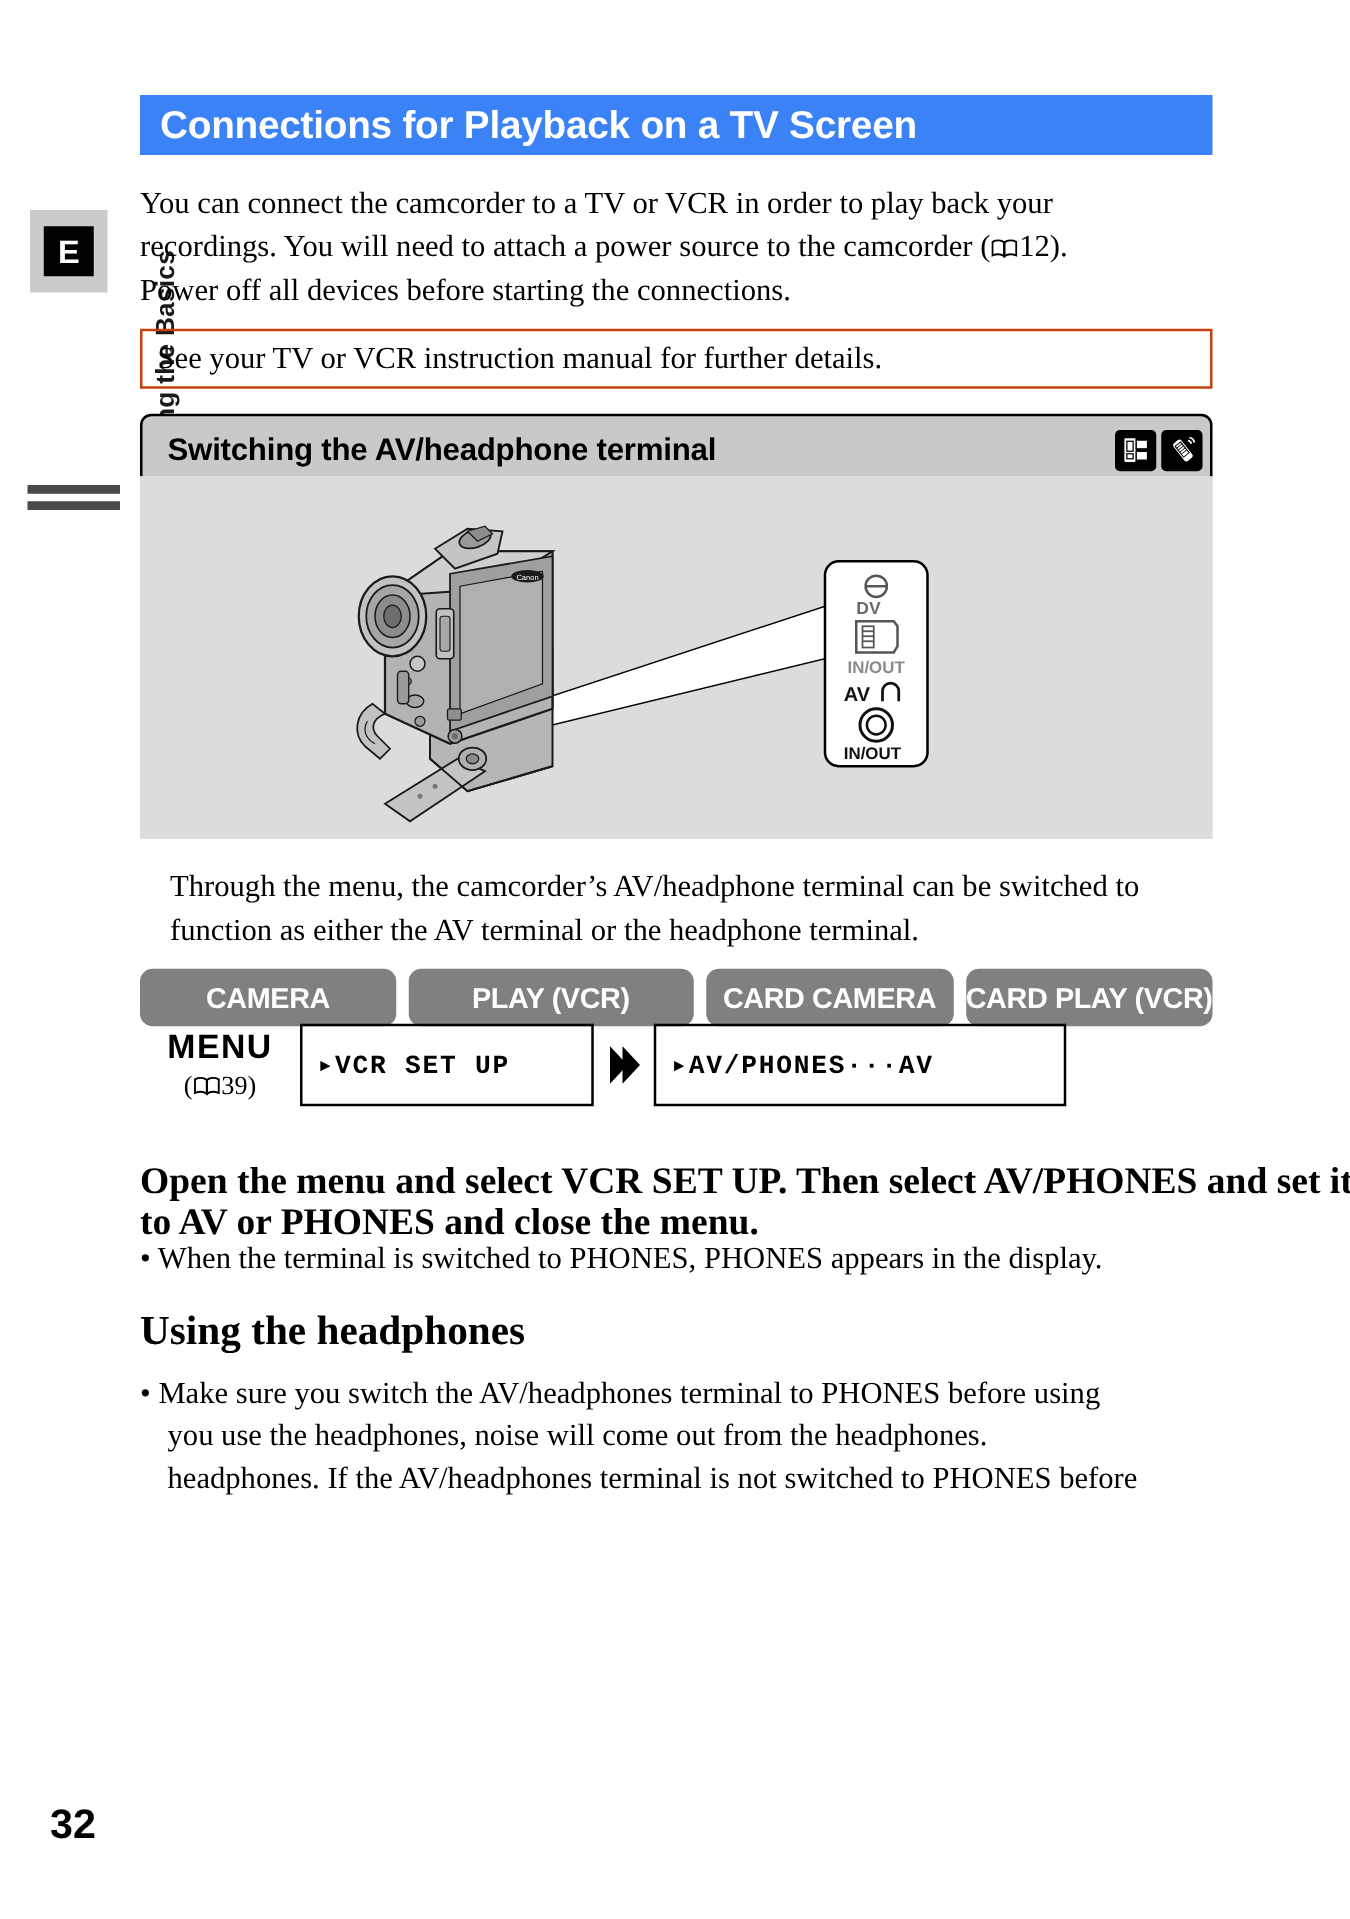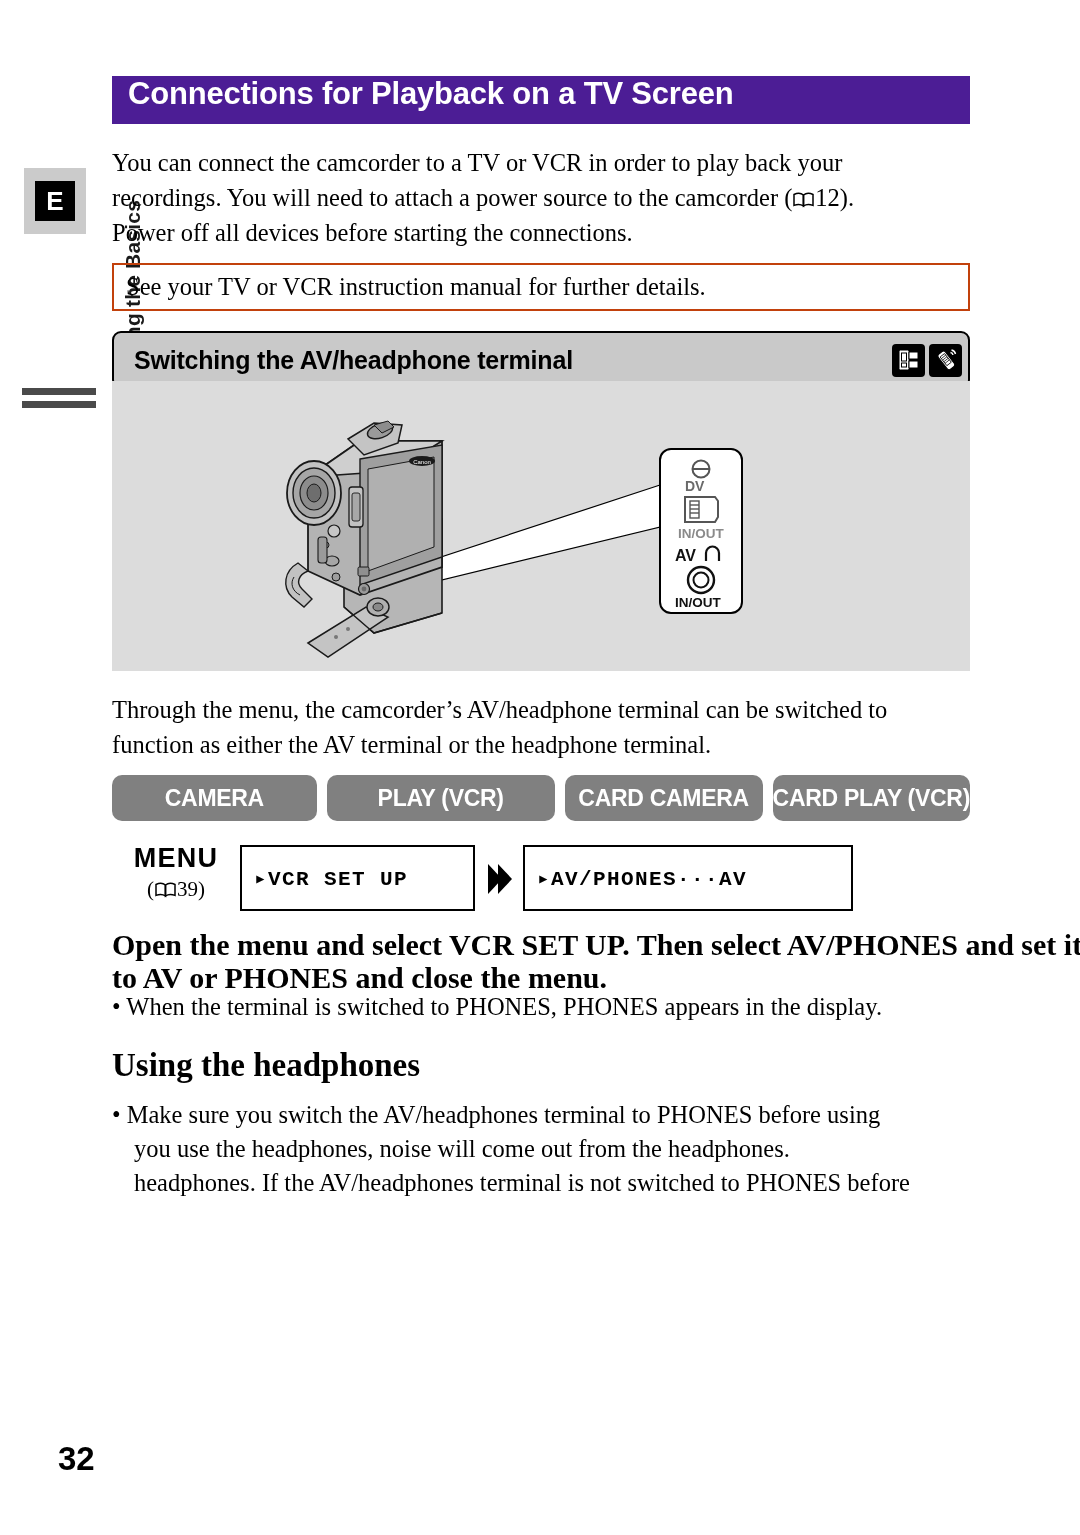--- a/index.html
+++ b/index.html
@@ -88,23 +88,23 @@
   
   .col {
     position: absolute;
     left: 112px;
     width: 858px;
   }
 
   #title-bar {
     top: 76px;
     height: 48px;
-    background: #4c1d95;
-    display: flex;
-    align-items: flex-start;
+    background: #3b82f6;
+    display: flex;
+    align-items: center;
     padding-left: 16px;
     box-sizing: border-box;
   }
   #title-bar .title-text {
     color: #ffffff;
     font-family: "Liberation Sans", sans-serif;
     font-weight: bold;
     font-size: 31px;
     letter-spacing: -0.2px;
     white-space: nowrap;
@@ -173,20 +173,21 @@
     top: 381px;
     height: 290px;
     background: #dcdcdc;
   }
   #diagram-panel svg { display: block; }
 
   #mid-para {
     top: 692px;
     font-size: 24.5px;
     line-height: 35px;
+    margin-left: 24px;
   }
   #mid-para .ln { display: block; white-space: nowrap; }
 
   #mode-row {
     top: 775px;
     height: 46px;
     display: flex;
     gap: 10px;
   }
   .mode-btn {
@@ -201,23 +202,24 @@
     justify-content: center;
     letter-spacing: -0.3px;
     white-space: nowrap;
   }
   .mode-btn.w1 { width: 212px; }
   .mode-btn.w2 { width: 236px; text-align: right; }
   .mode-btn.w3 { width: 205px; }
   .mode-btn.w4 { width: 204px; }
 
   #menu-row {
-    top: 845px;
+    top: 818px;
     height: 68px;
     display: flex;
+    align-items: center;
   }
   #menu-label {
     width: 128px;
     text-align: center;
   }
   #menu-label .mtitle {
     font-family: "Liberation Sans", sans-serif;
     font-weight: bold;
     font-size: 27px;
     letter-spacing: 1.2px;
@@ -276,21 +278,21 @@
     top: 1078px;
     font-size: 24.5px;
     line-height: 34px;
     margin-top: 20px;
   }
   #bullet-2 .ln { display: block; white-space: nowrap; }
   #bullet-2 .ln.indent { padding-left: 22px; }
 
   #page-number {
     position: absolute;
-    left: 58px;
+    left: 40px;
     top: 1440px;
     font-family: "Liberation Sans", sans-serif;
     font-weight: bold;
     font-size: 33px;
   }
 </style>
 </head>
 <body>
 
 <div id="lang-tab">

